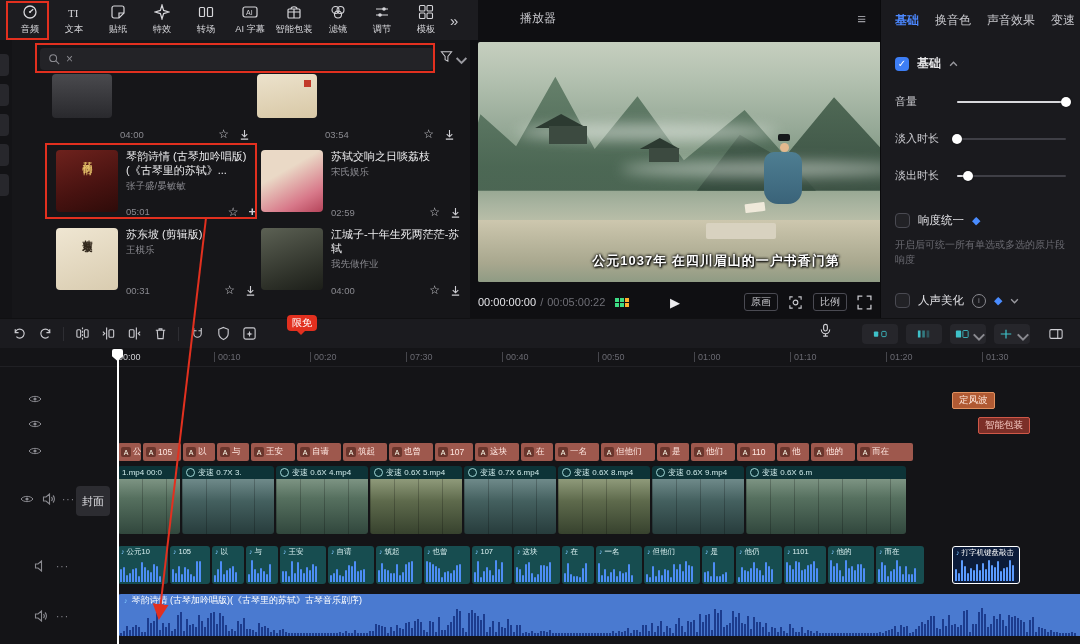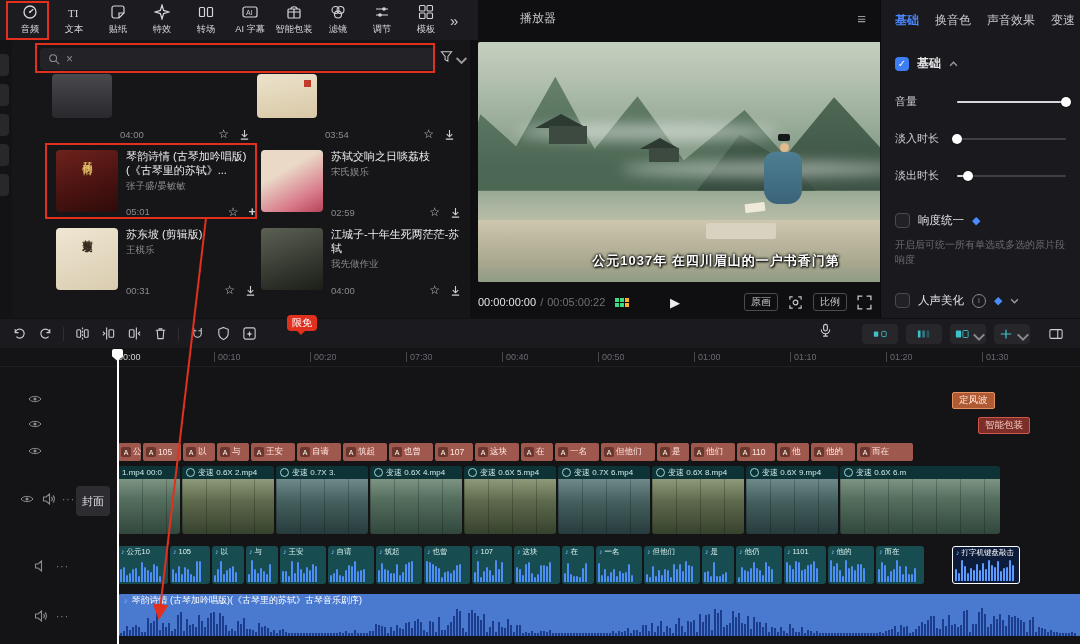--- a/index.html
+++ b/index.html
@@ -770,27 +770,20 @@
           <span class="sbadge">A</span>
           <span class="stext">而在</span>
         </div>
       </div>
     <div class="vrow" id="vrow">
         <div class="vclip" style="width: 62px;">
           <div class="vhead">
             <span>1.mp4  00:0</span>
           </div>
           <div class="vbody vb0"></div>
-        </div>
-        <div class="vclip" style="width: 92px;">
-          <div class="vhead">
-            <span class="vspd"></span>
-            <span>变速 0.6X  2.mp4</span>
-          </div>
-          <div class="vbody vb1"></div>
         </div>
         <div class="vclip" style="width: 92px;">
           <div class="vhead">
             <span class="vspd"></span>
             <span>变速 0.7X  3.</span>
           </div>
           <div class="vbody vb2"></div>
         </div>
         <div class="vclip" style="width: 92px;">
           <div class="vhead">

